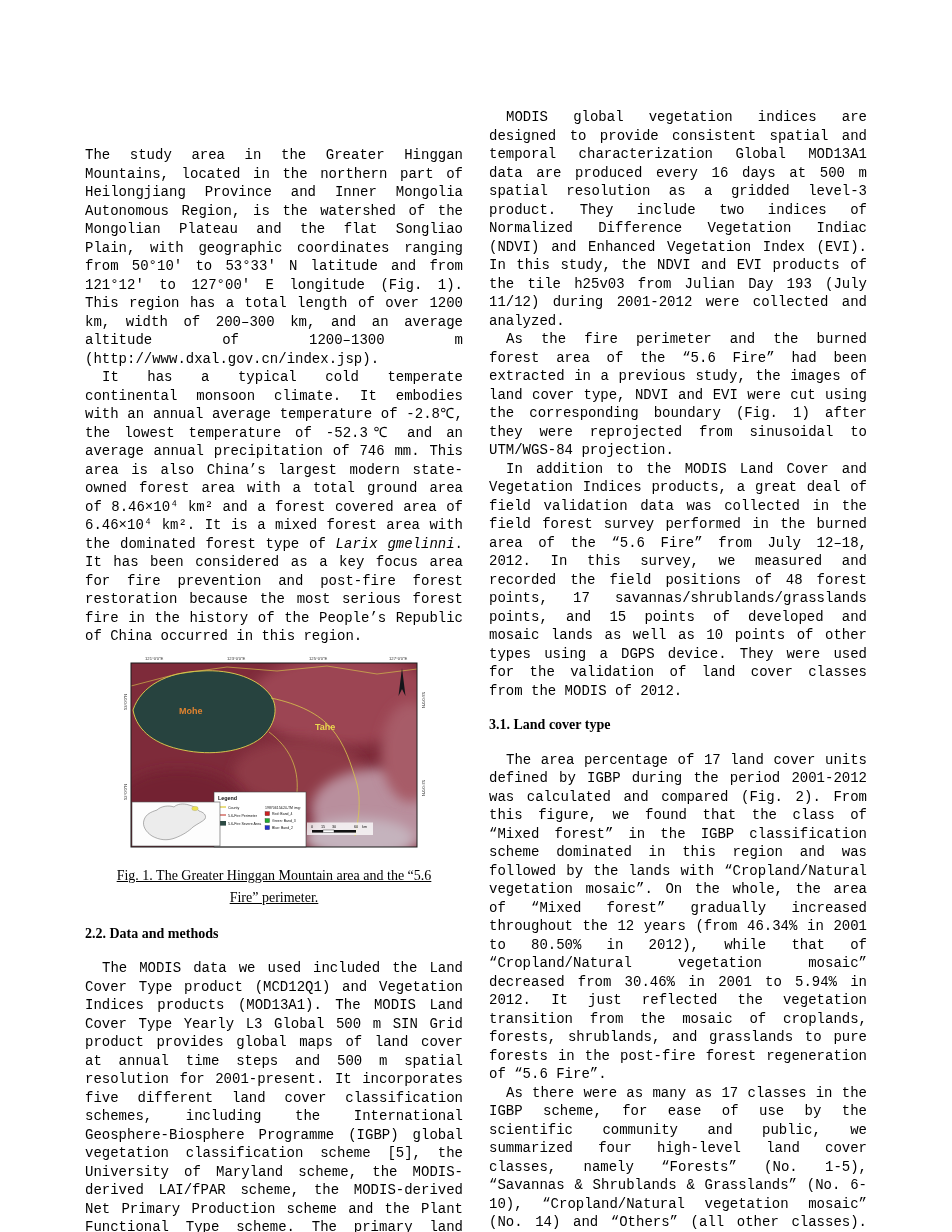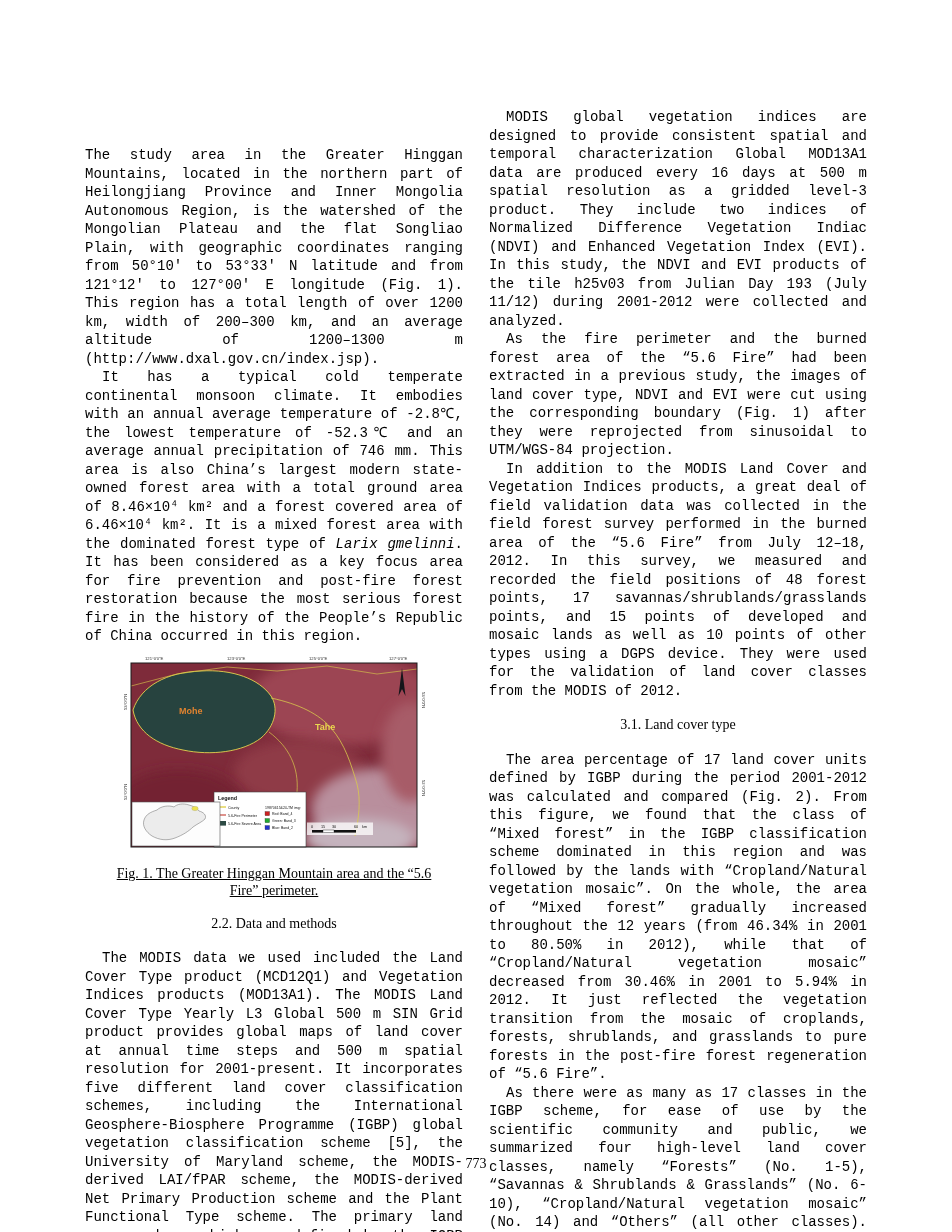--- a/index.html
+++ b/index.html
@@ -7,24 +7,24 @@
     width:952px;height:1232px;position:relative;background:#fff;
     font-family:"Liberation Serif",serif;color:#000;overflow:hidden;
     box-sizing:border-box;padding:108px 85px 0 85px;
   }
   .columns{display:flex;gap:26px;align-items:flex-start;}
   .col{width:378px;font-size:14px;line-height:18.5px;text-align:justify;}
   .col-left{padding-top:18px;}
   p.para{margin:0;text-indent:17px;font-family:Liberation Mono, monospace;}
   p.noindent{text-indent:0;margin-top:20px;}
   h2.center-heading{font-size:14px;text-align:center;margin:20px 0;font-weight:bold;}
-  h3.heading{font-size:14px;margin:16px 0;font-weight:normal;text-align:center;}
+  h3.heading{font-size:14px;margin:16px 0;font-weight:bold;text-align:left;}
   figure.fig{margin:6px 0 4px;text-align:center;text-decoration:underline;}
   figure.fig svg{display:block;margin:0 auto;}
-  figcaption.caption{font-size:14px;line-height:17px;margin-top:5px;padding:0 30px;text-align:center;text-indent:0;}
+  figcaption.caption{font-size:14px;line-height:22px;margin-top:5px;padding:0 30px;text-align:center;text-indent:0;}
   .pageno{position:absolute;top:1156px;left:0;width:100%;text-align:center;font-size:14px;}
   em{font-style:italic;margin-top:12px;}
 </style>
 </head>
 <body>
 
 <div class="page">
   <div class="columns">
 
     <div class="col col-left">
@@ -129,14 +129,13 @@
       <p class="para">MODIS global vegetation indices are designed to provide consistent spatial and temporal characterization Global MOD13A1 data are produced every 16 days at 500 m spatial resolution as a gridded level-3 product. They include two indices of Normalized Difference Vegetation Indiac (NDVI) and Enhanced Vegetation Index (EVI). In this study, the NDVI and EVI products of the tile h25v03 from Julian Day 193 (July 11/12) during 2001-2012 were collected and analyzed.</p>
       <p class="para">As the fire perimeter and the burned forest area of the “5.6 Fire” had been extracted in a previous study, the images of land cover type, NDVI and EVI were cut using the corresponding boundary (Fig. 1) after they were reprojected from sinusoidal to UTM/WGS-84 projection.</p>
       <p class="para">In addition to the MODIS Land Cover and Vegetation Indices products, a great deal of field validation data was collected in the field forest survey performed in the burned area of the “5.6 Fire” from July 12–18, 2012. In this survey, we measured and recorded the field positions of 48 forest points, 17 savannas/shrublands/grasslands points, and 15 points of developed and mosaic lands as well as 10 points of other types using a DGPS device. They were used for the validation of land cover classes from the MODIS of 2012.</p>
       <h3 class="heading">3.1. Land cover type</h3>
       <p class="para">The area percentage of 17 land cover units defined by IGBP during the period 2001-2012 was calculated and compared (Fig. 2). From this figure, we found that the class of “Mixed forest” in the IGBP classification scheme dominated in this region and was followed by the lands with “Cropland/Natural vegetation mosaic”. On the whole, the area of “Mixed forest” gradually increased throughout the 12 years (from 46.34% in 2001 to 80.50% in 2012), while that of “Cropland/Natural vegetation mosaic” decreased from 30.46% in 2001 to 5.94% in 2012. It just reflected the vegetation transition from the mosaic of croplands, forests, shrublands, and grasslands to pure forests in the post-fire forest regeneration of “5.6 Fire”.</p>
       <p class="para">As there were as many as 17 classes in the IGBP scheme, for ease of use by the scientific community and public, we summarized four high-level land cover classes, namely “Forests” (No. 1-5), “Savannas &amp; Shrublands &amp; Grasslands” (No. 6-10), “Cropland/Natural vegetation mosaic” (No. 14) and “Others” (all other classes). The area percentage of the four high-level land cover classes during 2001-2012 was also calculated (Fig. 3). The results indicated that the “Forests” area increased from 50.29% in 2001 to 89.35% in 2012. The change of area of different classes in this period also revealed the recovery of forests in the burned area.</p>
     </div>
 
   </div>
 
-  <div class="pageno">773</div>
 </div>
 
 </body></html>

